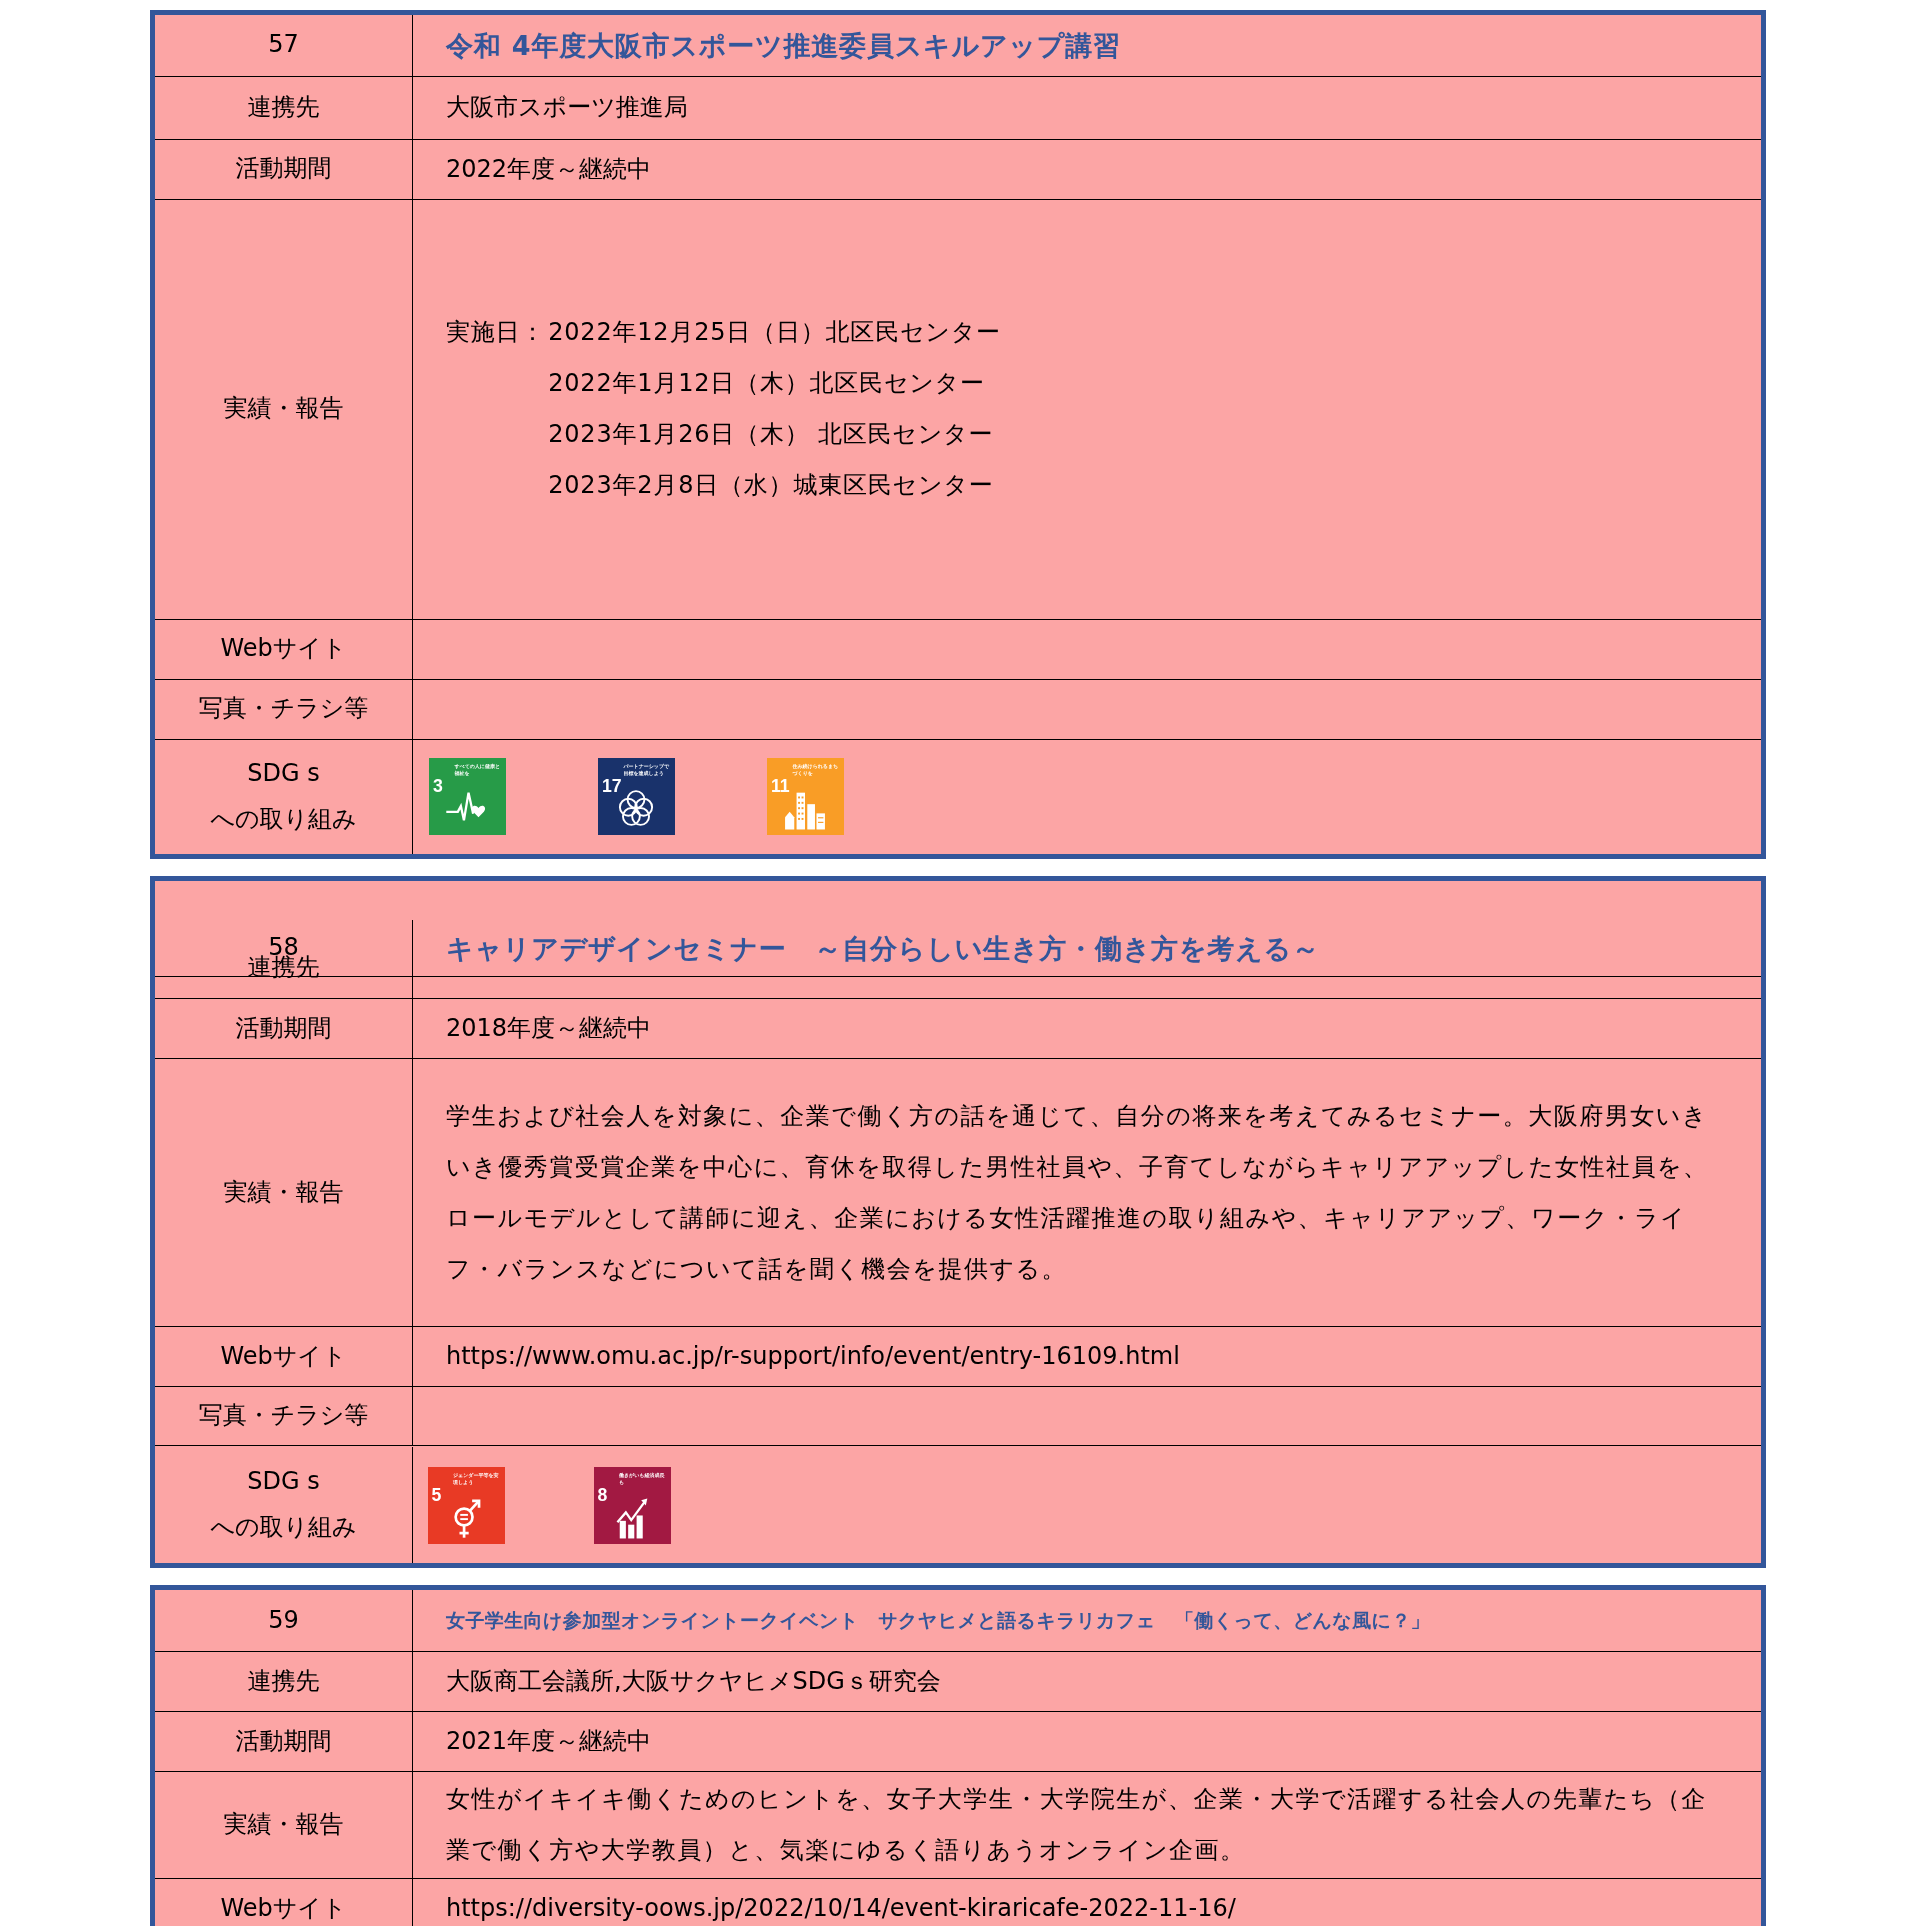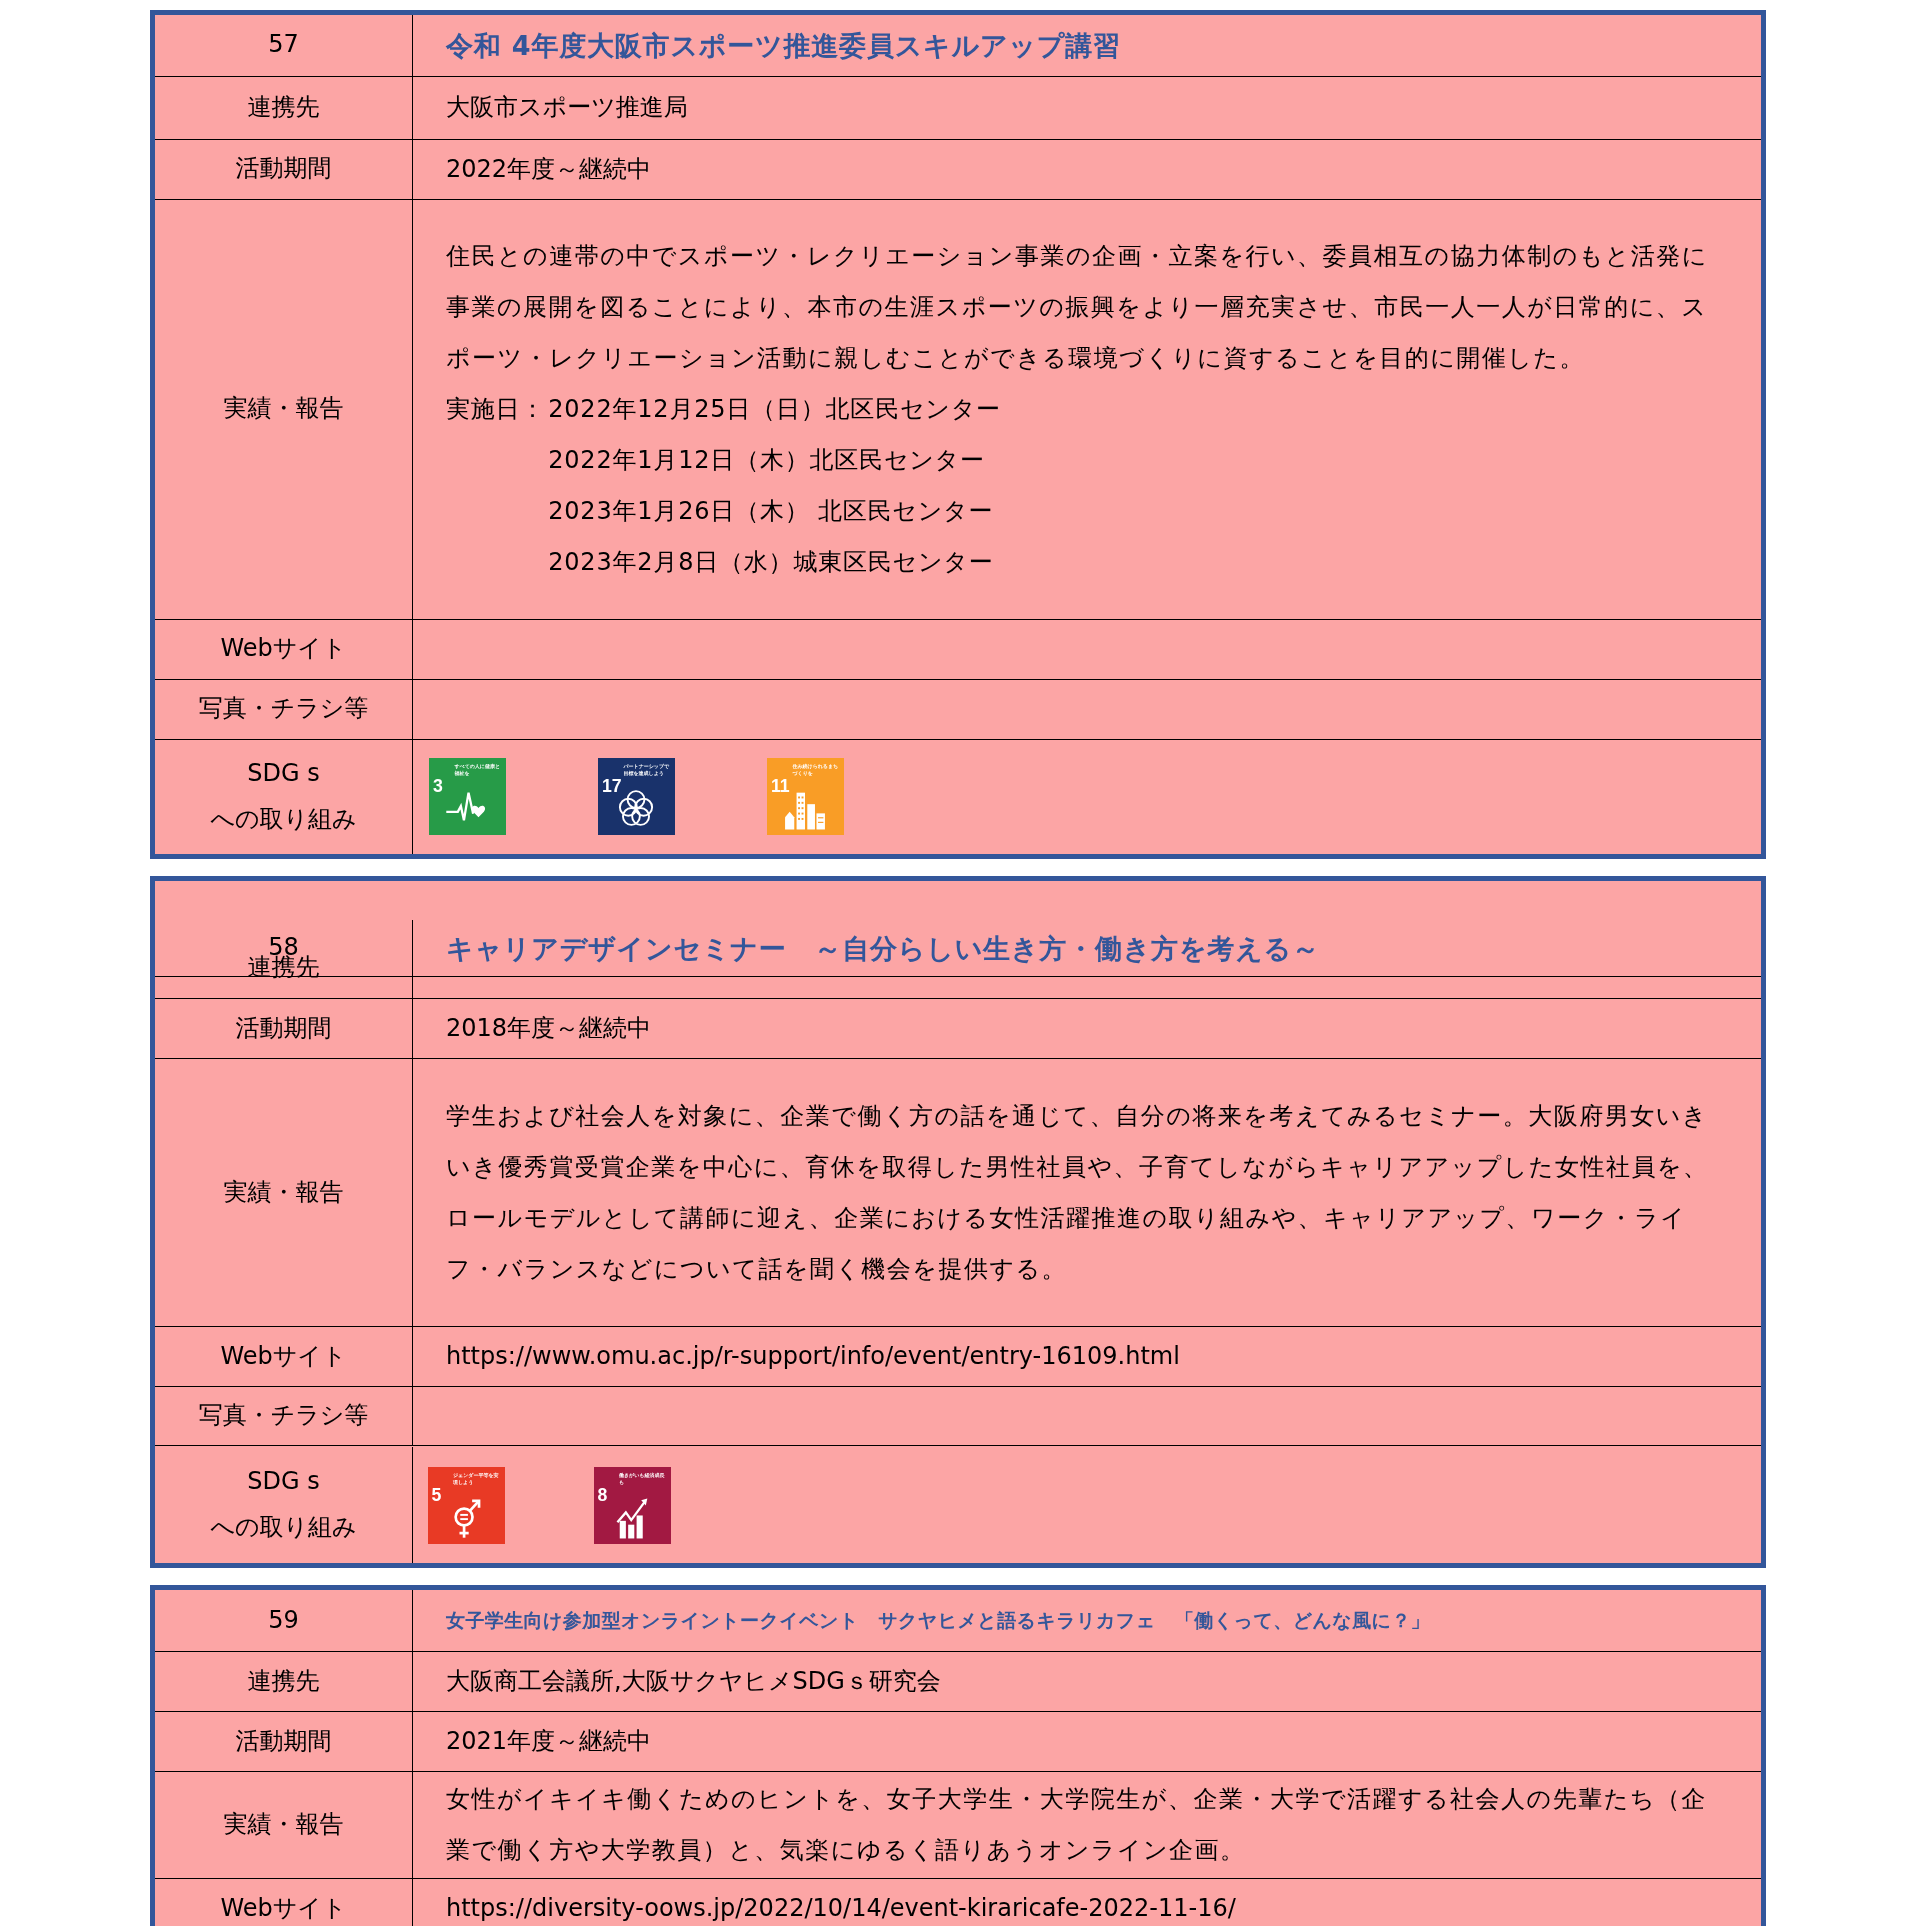--- a/index.html
+++ b/index.html
@@ -44,21 +44,20 @@
   </div>
   <div class="row" style="top:125px;height:60px;">
     <div class="lbl">活動期間</div>
     <div class="val">
         <span>2022年度～継続中</span>
       </div>
   </div>
   <div class="row" style="top:185px;height:420px;">
     <div class="lbl">実績・報告</div>
     <div class="val" style="justify-content:center;">
-      <div class="para">住民との連帯の中でスポーツ・レクリエーション事業の企画・立案を行い、委員相互の協力体制のもと活発に事業の展開を図ることにより、本市の生涯スポーツの振興をより一層充実させ、市民一人一人が日常的に、スポーツ・レクリエーション活動に親しむことができる環境づくりに資することを目的に開催した。</div>
       <div class="dates">
         <span class="date-line">実施日：</span>
         <span class="date-line">2022年12月25日（日）北区民センター</span>
         <span></span>
         <span class="date-line">2022年1月12日（木）北区民センター</span>
         <span></span>
         <span class="date-line">2023年1月26日（木） 北区民センター</span>
         <span></span>
         <span class="date-line">2023年2月8日（水）城東区民センター</span>
       </div>

